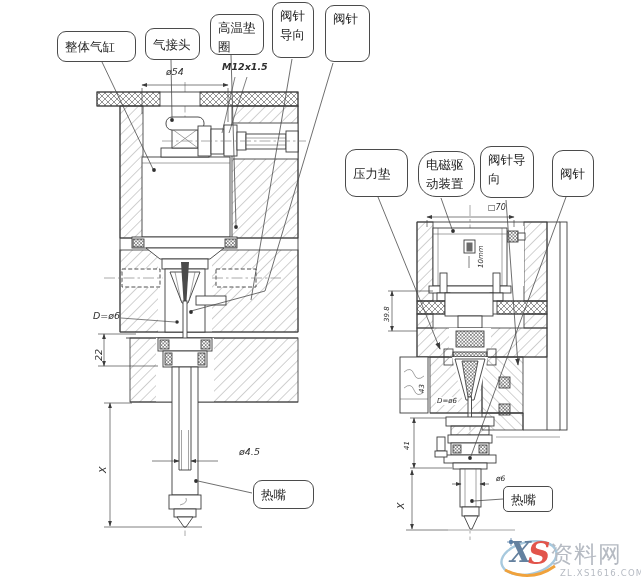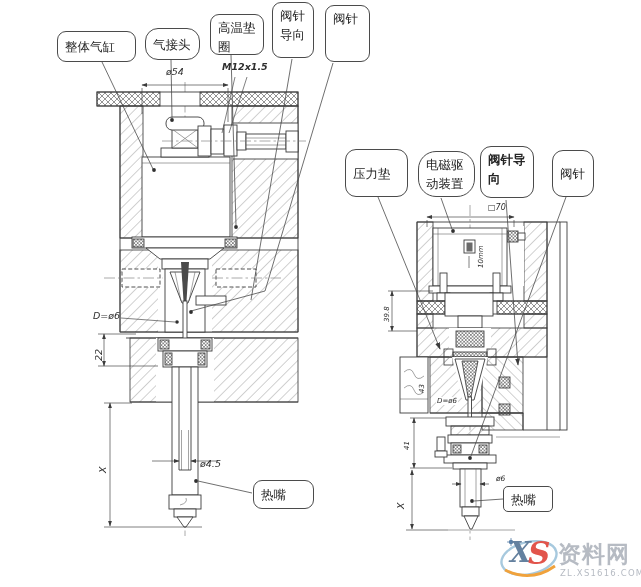--- a/index.html
+++ b/index.html
@@ -24,21 +24,21 @@
   
   .dim{position:absolute;font-style:italic;font-size:9.5px;color:#2e2e2e;white-space:nowrap;}
   .dim.sm{font-size:7px;}
   .dim.v{transform:rotate(-90deg);transform-origin:left top;}
   
   .wm{position:absolute;left:498px;top:533px;width:142px;height:52px;}
   .wm .logo-x{position:absolute;left:12px;top:4px;font-size:27px;font-weight:bold;font-style:italic;
       color:#64819f;font-family:"DejaVu Serif","Liberation Serif",serif;}
   .wm .logo-s{position:absolute;left:30px;top:2px;font-size:31px;font-weight:bold;font-style:italic;
       color:#e2544b;font-family:"DejaVu Serif","Liberation Serif",serif;}
-  .wm .site{position:absolute;left:60px;top:6px;font-size:23px;font-weight:bold;color:#b6bbc3;
+  .wm .site{position:absolute;left:52px;top:6px;font-size:23px;font-weight:normal;color:#b6bbc3;
       letter-spacing:1px;}
   .wm .url{position:absolute;left:62px;top:35px;font-size:8.5px;color:#b6bbc3;letter-spacing:1.2px;}
 </style>
 </head>
 <body>
 
 <div class="canvas">
 
   <svg width="641" height="587" viewBox="0 0 641 587">
     <defs>
@@ -271,21 +271,21 @@
       <line class="ldr" x1="566" y1="197" x2="471" y2="456"></line>
         <circle class="dot" cx="470" cy="458" r="1.9"></circle>
       <line class="ldr" x1="503" y1="499" x2="474" y2="501"></line>
         <circle class="dot" cx="472" cy="501" r="1.9"></circle>
     </g>
   </svg>
 
   <div class="lb" style="left:57px;top:31px;width:79px;height:31px;">
     <span>整体气缸</span>
   </div>
-  <div class="lb" style="left:145px;top:28px;width:55px;height:32px;border-radius:13px;">
+  <div class="lb" style="left:145px;top:28px;width:55px;height:32px;">
     <span>气接头</span>
   </div>
   <div class="lb top" style="left:210px;top:14px;width:54px;height:41px;">
     <span>高温垫</span>
     <span>圈</span>
   </div>
   <div class="lb top" style="left:272px;top:2px;width:42px;height:56px;">
     <span>阀针</span>
     <span>导向</span>
   </div>
@@ -296,36 +296,36 @@
     <span>热嘴</span>
   </div>
 
   <div class="lb" style="left:345px;top:149px;width:63px;height:48px;border-radius:11px;">
     <span>压力垫</span>
   </div>
   <div class="lb" style="left:418px;top:151px;width:57px;height:46px;border-radius:18px;">
     <span>电磁驱</span>
     <span>动装置</span>
   </div>
-  <div class="lb top" style="left:480px;top:146px;width:54px;height:52px;border-radius:11px;font-weight:bold;">
+  <div class="lb top" style="left:480px;top:146px;width:54px;height:52px;border-radius:11px;">
     <span>阀针导</span>
     <span>向</span>
   </div>
   <div class="lb" style="left:552px;top:150px;width:42px;height:47px;border-radius:11px;">
     <span>阀针</span>
   </div>
   <div class="lb" style="left:503px;top:486px;width:50px;height:26px;border-radius:5px;">
     <span>热嘴</span>
   </div>
 
   <div class="dim" style="left:166px;top:66px;">ø54</div>
   <div class="dim" style="left:222px;top:61px;font-weight:bold;">M12x1.5</div>
   <div class="dim" style="left:93px;top:310px;">D=ø6</div>
   <div class="dim v" style="left:93px;top:361px;">22</div>
-  <div class="dim" style="left:200px;top:458px;">ø4.5</div>
+  <div class="dim" style="left:200px;top:446px;padding-left:39px;">ø4.5</div>
   <div class="dim v" style="left:97px;top:473px;">X</div>
 
   <div class="dim" style="left:452px;top:203px;font-size:8px;margin-left:36px;">□70</div>
   <div class="dim v sm" style="left:477px;top:268px;">10mm</div>
   <div class="dim v sm" style="left:383px;top:322px;">39.8</div>
   <div class="dim v sm" style="left:418px;top:393px;">43</div>
   <div class="dim sm" style="left:436px;top:397px;background:#fff;padding:0 1px;">D=ø6</div>
   <div class="dim v sm" style="left:403px;top:450px;">41</div>
   <div class="dim sm" style="left:484px;top:474px;font-size:7.5px;margin-left:12px;">ø6</div>
   <div class="dim v" style="left:395px;top:509px;">X</div>

